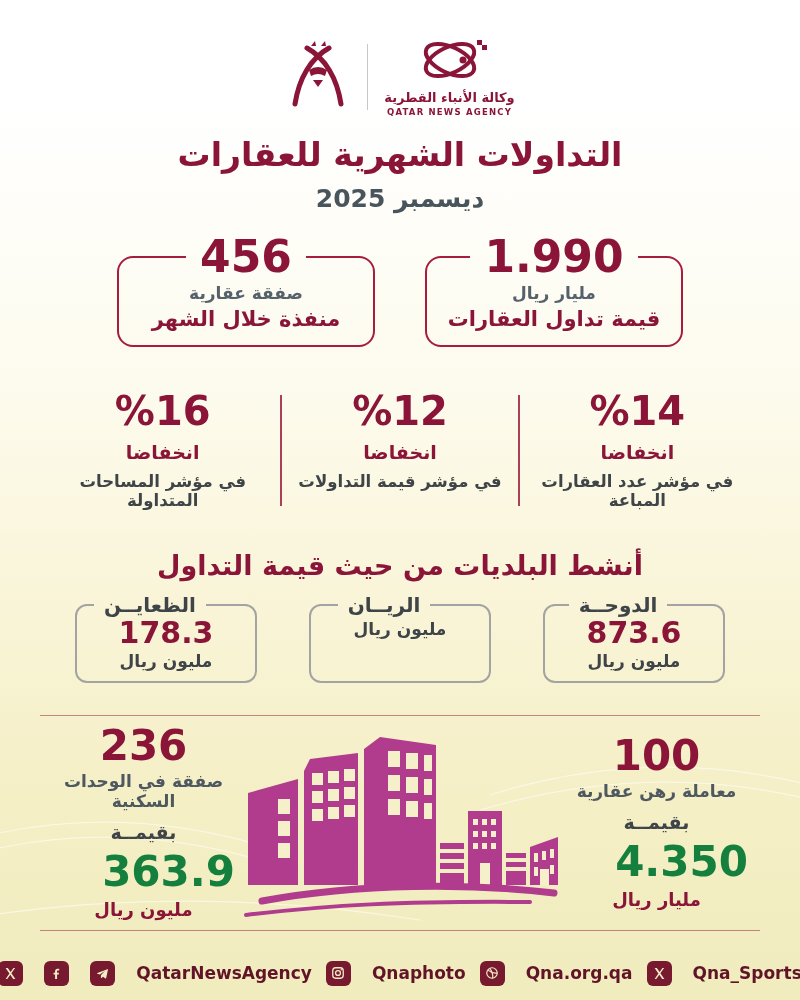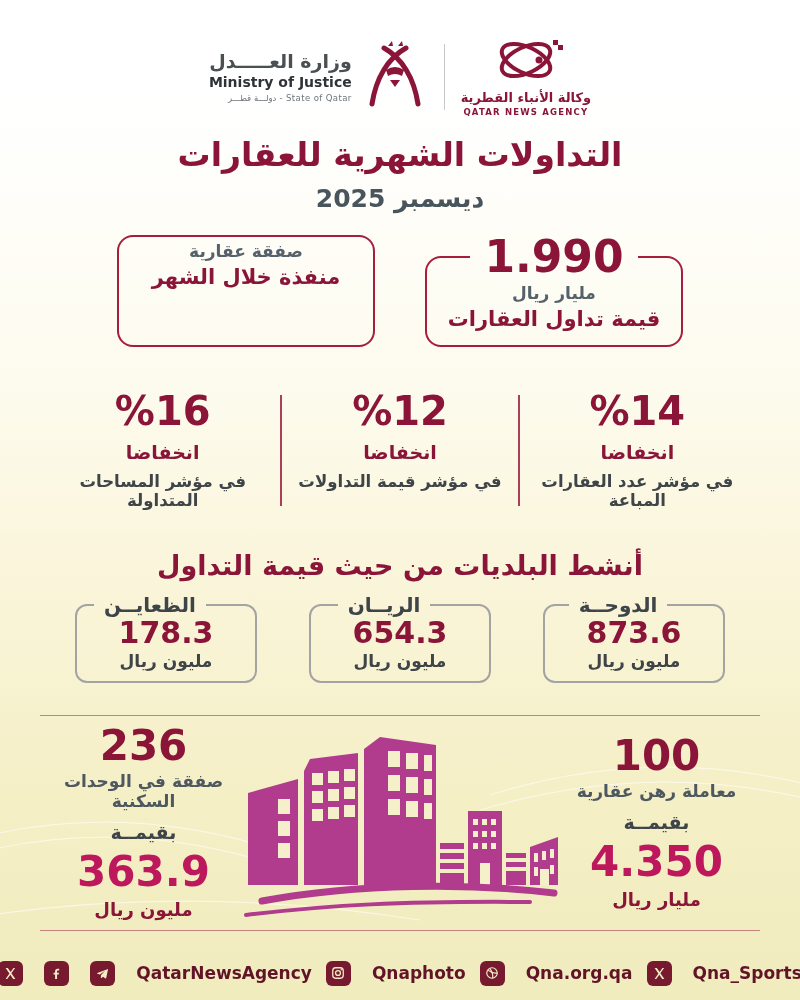--- a/index.html
+++ b/index.html
@@ -54,42 +54,37 @@
 
   
   .bottom { position:relative; margin-top:32px; height:216px; }
   .band-line { position:absolute; left:40px; right:40px; height:1px; background:rgba(158,40,70,.55); }
   .band-line.top { top:0; } .band-line.bot { bottom:0; }
   .bottom-inner { position:absolute; inset:1px 0; display:flex; direction:rtl; justify-content:space-between; align-items:center; padding:0 52px; }
   .b-col { text-align:center; direction:rtl; width:190px; }
   .b-num { color:#8A1538; font-size:42px; font-weight:bold; line-height:1; }
   .b-label { color:#4e5860; font-size:17px; font-weight:bold; margin-top:4px; }
   .b-prefix { color:#3e4448; font-size:19px; font-weight:bold; margin-top:10px; }
-  .b-amount { color:#be185d; font-size:42px; font-weight:bold; margin-top:8px; line-height:1; }
+  .b-amount { color:#15803d; font-size:42px; font-weight:bold; margin-top:8px; line-height:1;text-align:right; }
   .b-unit { color:#8A1538; font-size:18px; font-weight:bold; margin-top:6px; }
   .arcs { position:absolute; inset:0; pointer-events:none; }
 
   
   .footer { position:absolute; bottom:0; left:0; width:800px; height:54px; display:flex; justify-content:center; align-items:center; gap:14px; }
   .fgroup { display:flex; align-items:center; gap:21px; }
   .badge { width:25px; height:25px; border-radius:6px; background:#771a30; display:flex; align-items:center; justify-content:center; }
   .ftext { color:#611427; font-size:17px; font-weight:bold; }
 </style>
 </head>
 <body>
 
 <div class="page">
 
   <div class="header">
     <div class="moj">
-      <div class="moj-text">
-        <div class="moj-ar">وزارة العـــــدل</div>
-        <div class="moj-en">Ministry of Justice</div>
-        <div class="moj-sub">State of Qatar - دولـــة قطـــر</div>
-      </div>
       <span>
         <svg width="66" height="70" viewBox="0 0 66 70">
           <g fill="none" stroke="#8A1538" stroke-width="5" stroke-linecap="round">
             <path d="M10 64 C14 38 26 18 44 8"></path>
             <path d="M56 64 C52 38 40 18 22 8"></path>
           </g>
           <g fill="#8A1538">
             <path d="M26 6 l4 -5 1 5 z"></path>
             <path d="M36 6 l4 -5 1 5 z"></path>
             <path d="M24 30 q9 -6 18 0 l-2 6 q-7 -4 -14 0 z"></path>
@@ -120,20 +115,23 @@
 
   <div class="top-boxes">
     <fieldset class="statbox">
       <legend>
           <div class="big-num">1.990</div>
         </legend>
       <div class="unit-gray">مليار ريال</div>
       <div class="label-maroon">قيمة تداول العقارات</div>
     </fieldset>
     <fieldset class="statbox">
+      <legend>
+          <div class="big-num">456</div>
+        </legend>
       <div class="unit-gray">صفقة عقارية</div>
       <div class="label-maroon">منفذة خلال الشهر</div>
     </fieldset>
   </div>
 
   <div class="pct-row">
     <div class="pct-col">
       <div class="pct-val">%14</div>
       <div class="pct-word">انخفاضا</div>
       <div class="pct-label">في مؤشر عدد العقارات المباعة</div>
@@ -158,21 +156,20 @@
       <legend>
           <div class="muni-name">الدوحــة</div>
         </legend>
       <div class="muni-val">873.6</div>
       <div class="muni-unit">مليون ريال</div>
     </fieldset>
     <fieldset class="munibox">
       <legend>
           <div class="muni-name">الريــان</div>
         </legend>
-      <div class="muni-val">654.3</div>
       <div class="muni-unit">مليون ريال</div>
     </fieldset>
     <fieldset class="munibox">
       <legend>
           <div class="muni-name">الظعايــن</div>
         </legend>
       <div class="muni-val">178.3</div>
       <div class="muni-unit">مليون ريال</div>
     </fieldset>
   </div>

